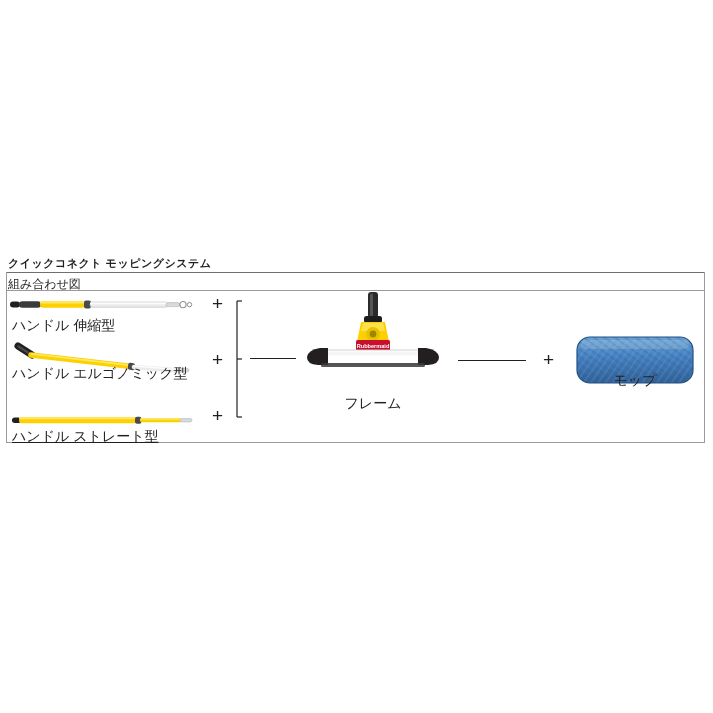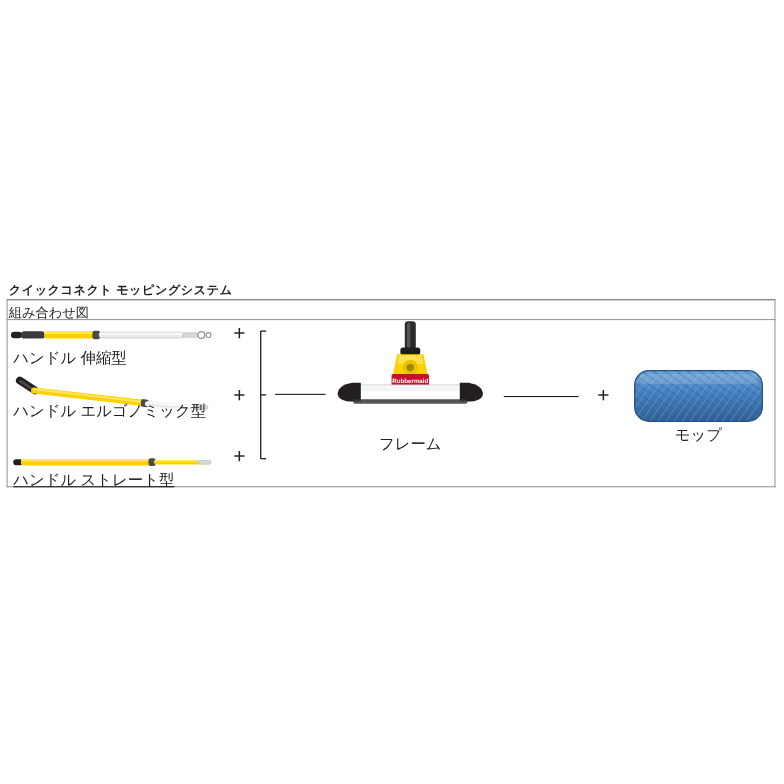--- a/index.html
+++ b/index.html
@@ -220,15 +220,15 @@
         <rect width="6" height="6" fill="none"></rect>
         <path d="M0 3 H6" stroke="#2f5f95" stroke-width="1.1" opacity="0.55"></path>
         <path d="M3 0 V6" stroke="#7fb2de" stroke-width="0.8" opacity="0.45"></path>
       </pattern>
     </defs>
     <rect x="1" y="1" width="116" height="46" rx="13" fill="url(#mopgrad)"></rect>
     <rect x="1" y="1" width="116" height="46" rx="13" fill="url(#weave)"></rect>
     <rect x="1" y="1" width="116" height="46" rx="13" fill="none" stroke="#255083" stroke-width="1.2"></rect>
     <rect x="5" y="4" width="108" height="9" rx="5" fill="#ffffff" opacity="0.14"></rect>
   </svg>
-  <div class="caption center" style="left:594px; top:387px; width:82px;">モップ</div>
+  <div class="caption center" style="left:594px; top:372px; width:82px;">モップ</div>
 
 </div>
 
 </body></html>

